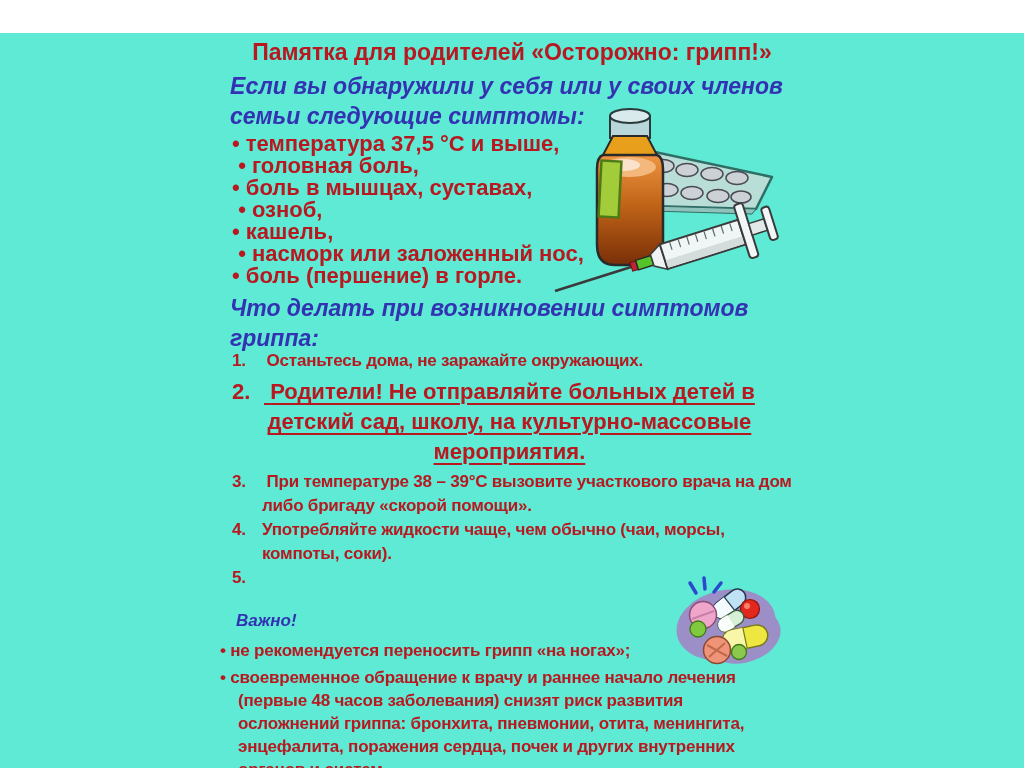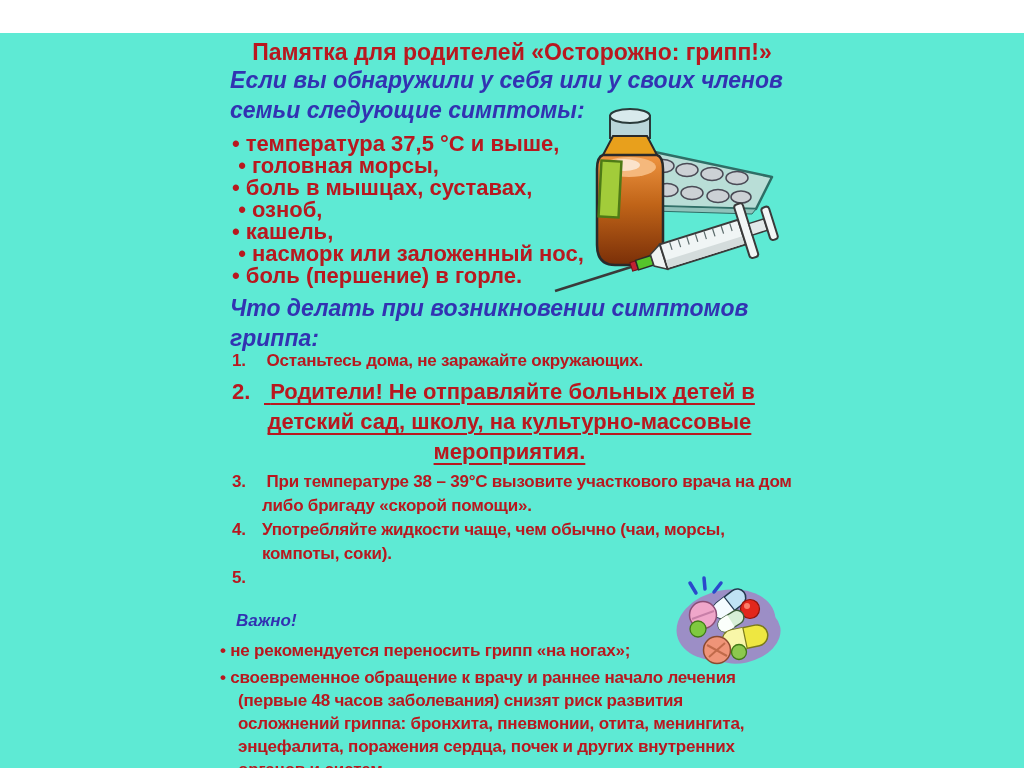--- a/index.html
+++ b/index.html
@@ -11,21 +11,21 @@
     position:relative;width:1024px;height:768px;background:#5eead4;overflow:hidden;
     font-family:"Liberation Sans",sans-serif;font-weight:bold;margin-top:33px;
   }
   .page-title{
     position:absolute;left:0;top:6px;width:1024px;text-align:center;
     font-size:23px;color:var(--red);white-space:pre-wrap;
   }
   .blue-head{
     position:absolute;color:var(--blue);font-style:italic;white-space:pre-wrap;
   }
-  .intro-head{left:230px;top:32px;font-size:23px;line-height:30px;}
+  .intro-head{left:230px;top:38px;font-size:23px;line-height:30px;}
   .whattodo-head{left:230px;top:260px;font-size:23px;line-height:30px;}
   .symptoms{
     position:absolute;left:232px;top:100px;font-size:22px;line-height:22px;color:var(--red);
   }
   .symptoms .sym{white-space:pre-wrap;}
   .steps{
     position:absolute;left:232px;top:316px;width:640px;color:var(--red);
     font-size:17px;letter-spacing:-0.2px;
   }
   .step{display:flex;line-height:24px;}
@@ -55,21 +55,21 @@
 
 <div class="page">
 
   <div class="page-title">Памятка для родителей «Осторожно: грипп!»</div>
 
   <div class="blue-head intro-head">Если вы обнаружили у себя или у своих членов
 семьи следующие симптомы:</div>
 
   <div class="symptoms">
     <div class="sym">• температура 37,5 °С и выше,</div>
-    <div class="sym"> • головная морсы,</div>
+    <div class="sym"> • головная боль,</div>
     <div class="sym">• боль в мышцах, суставах,</div>
     <div class="sym"> • озноб,</div>
     <div class="sym">• кашель,</div>
     <div class="sym"> • насморк или заложенный нос,</div>
     <div class="sym">• боль (першение) в горле.</div>
   </div>
 
   <svg class="clip clip-med" viewBox="0 0 280 200">
     <g>
       <polygon points="110,48 232,74 216,106 110,103" fill="#b9ded7" stroke="#2e6e66" stroke-width="2.5" stroke-linejoin="round"></polygon>

